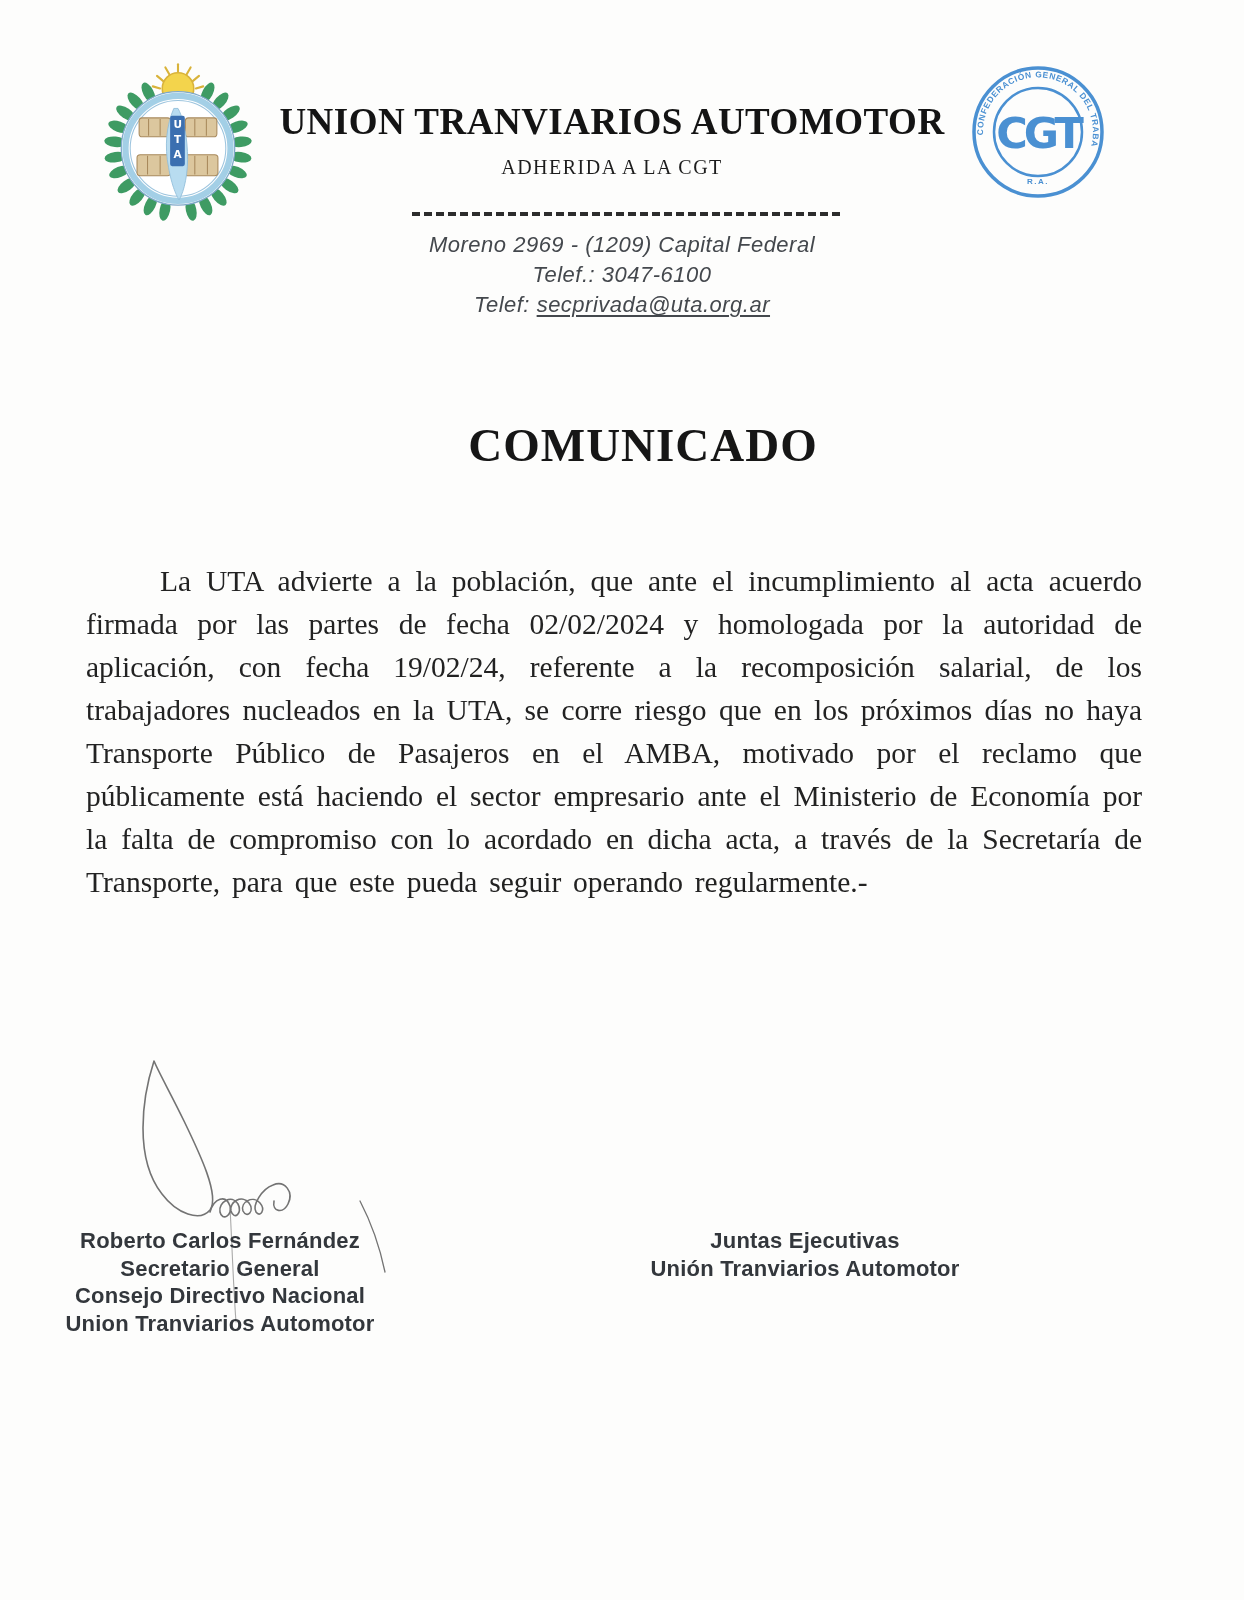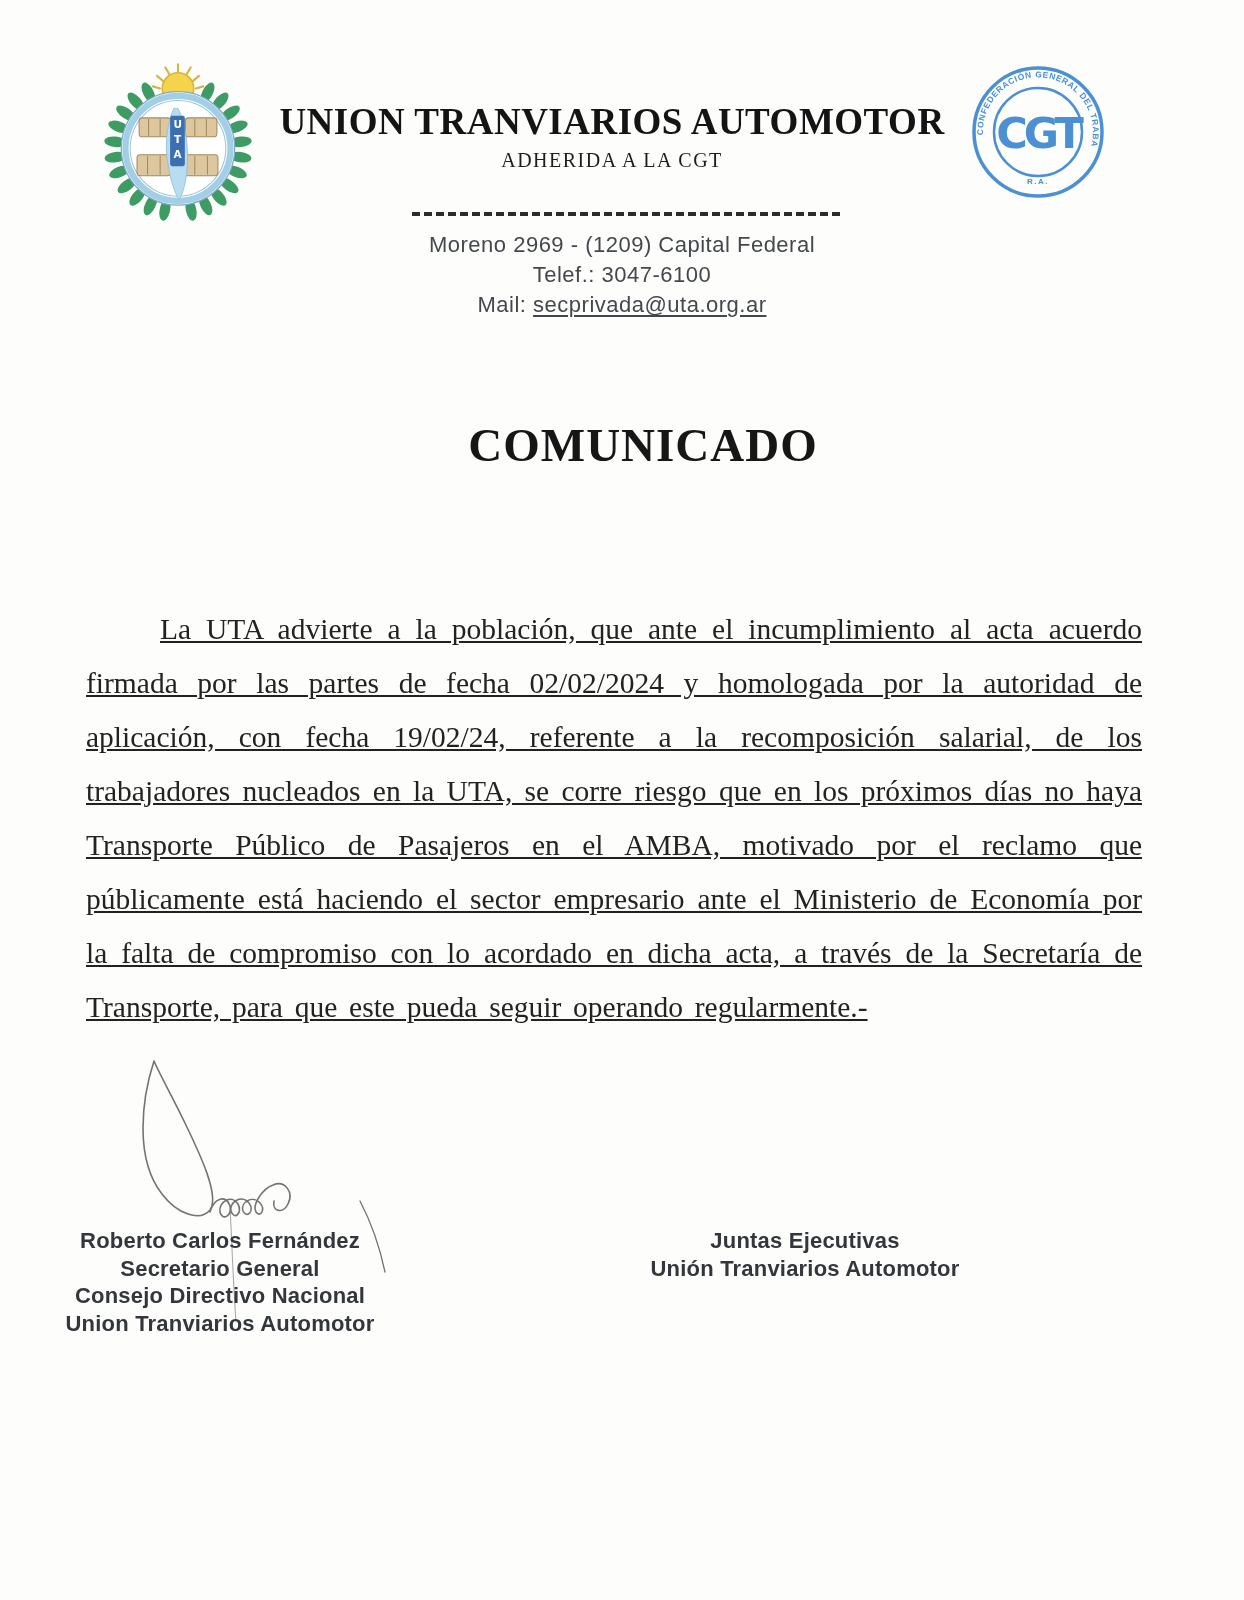--- a/index.html
+++ b/index.html
@@ -19,51 +19,52 @@
   .header-text {
     position:absolute; left:272px; top:100px; width:680px;
     text-align:center;
   }
   .org-name {
     font-family:"Liberation Serif", serif;
     font-weight:bold; font-size:37px; letter-spacing:.5px;
     color:#141414; white-space:nowrap;
   }
   .affiliation {
-    margin-top:6px;
+    margin-top:13px;
     font-size:20px; letter-spacing:1.5px; color:#1d1d1d;
   }
   
   .dashed-sep {
     position:absolute; left:412px; top:212px; width:428px; height:0;
     border-top:4px dashed #2c2c2c;
   }
   .contact {
     position:absolute; left:312px; top:230px; width:620px;
     text-align:center;
     font-family:"Liberation Sans", sans-serif;
     font-size:22px; line-height:30px; color:#44484d;
     letter-spacing:.5px;
+    font-style:italic;
   }
   .mail-link { text-decoration:underline; text-underline-offset:3px; }
   
   .doc-title {
     position:absolute; left:0; top:418px; width:100%;
     text-align:center;
     font-family:"Liberation Serif", serif;
     font-weight:bold; font-size:47px; letter-spacing:1px;
     color:#161616;
     padding-left:42px;
   }
   
   .doc-body {
-    position:absolute; left:86px; top:602px; width:1056px;
-    font-size:29.5px; line-height:54px;
+    position:absolute; left:86px; top:560px; width:1056px;
+    font-size:29.5px; line-height:43px;
     text-align:justify; text-indent:74px;
-    word-spacing:4.5px; color:#222;text-decoration:underline;
+    word-spacing:4.5px; color:#222;
   }
   
   .signature-svg { position:absolute; left:132px; top:1026px; }
   .sig-block {
     position:absolute;
     font-family:"Liberation Sans", sans-serif;
     font-weight:bold; font-size:22px; line-height:27.5px;
     color:#33373c; text-align:center; letter-spacing:.2px;
   }
   .sig-left  { left:50px;  top:1227px; width:340px; }
@@ -156,21 +157,21 @@
     </text>
     <text x="70" y="86" text-anchor="middle" font-family="DejaVu Sans, sans-serif" font-size="43" font-weight="bold" fill="#4a90d2" letter-spacing="-4">CGT</text>
     <text x="70" y="122" text-anchor="middle" font-family="Liberation Sans, sans-serif" font-size="8" font-weight="bold" fill="#4a90d2" letter-spacing="1.5">R.A.</text>
   </svg>
 
   <div class="dashed-sep"></div>
   <div class="contact">
     <div>Moreno 2969 - (1209) Capital Federal</div>
     <div>Telef.: 3047-6100</div>
     <div>
-      <span>Mail:</span>
+      <span>Telef:</span>
       <span class="mail-link">secprivada@uta.org.ar</span>
     </div>
   </div>
 
   <div class="doc-title">COMUNICADO</div>
 
   <p class="doc-body">La UTA advierte a la población, que ante el incumplimiento al acta acuerdo firmada por las partes de fecha 02/02/2024 y homologada por la autoridad de aplicación, con fecha 19/02/24, referente a la recomposición salarial, de los trabajadores nucleados en la UTA, se corre riesgo que en los próximos días no haya Transporte Público de Pasajeros en el AMBA, motivado por el reclamo que públicamente está haciendo el sector empresario ante el Ministerio de Economía por la falta de compromiso con lo acordado en dicha acta, a través de la Secretaría de Transporte, para que este pueda seguir operando regularmente.-</p>
 
   <svg class="signature-svg" width="270" height="300" viewBox="0 0 270 300">
     <g fill="none" stroke="#5a5a5a" stroke-width="1.6" stroke-linecap="round" opacity="0.85">

